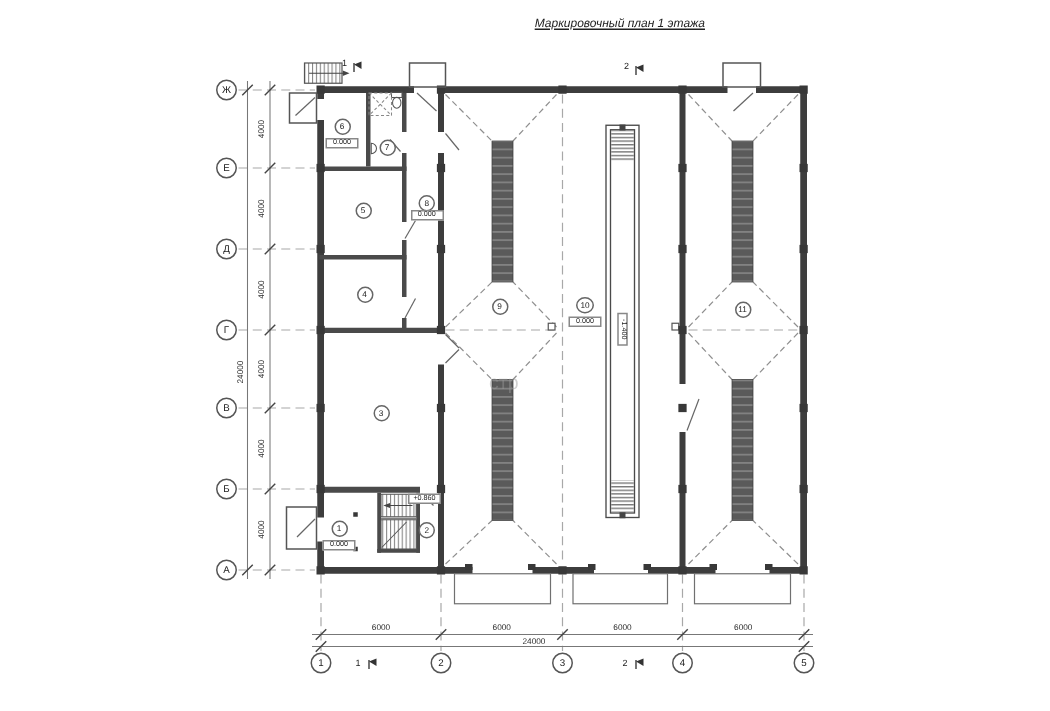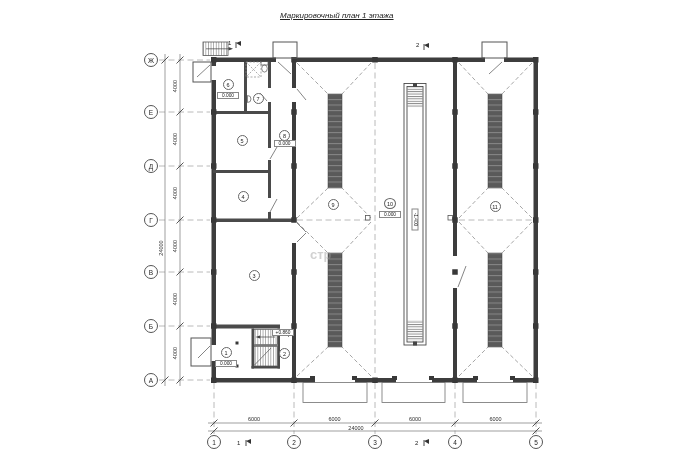--- a/index.html
+++ b/index.html
@@ -1,31 +1,31 @@
 <!DOCTYPE html>
 <html><head>
 <meta charset="utf-8">
 <style>
   html,body{margin:0;padding:0;background:#fff;}
   #stage{position:relative;width:700px;height:474px;background:#ffffff;overflow:hidden;
          font-family:"Liberation Sans",sans-serif;}
   #plan-svg{position:absolute;left:0;top:0;}
-  .title{position:absolute;left:280px;top:11px;width:190px;text-align:left;
+  .title{position:absolute;left:280px;top:11px;width:190px;text-align:right;
          font-style:italic;font-size:8px;color:#222;text-decoration:underline;}
   .bub{position:absolute;width:14px;height:14px;border:1px solid #555;border-radius:50%;
        background:#fff;font-size:6.5px;line-height:14px;text-align:center;color:#222;box-sizing:border-box;}
   .rc{position:absolute;width:11px;height:11px;border:1px solid #666;border-radius:50%;
       background:#fff;font-size:5.5px;line-height:10px;text-align:center;color:#222;box-sizing:border-box;}
   .ebox{position:absolute;width:22px;height:7px;border:0.5px solid #888;background:#fff;
         font-size:4.8px;line-height:6.5px;text-align:center;color:#222;box-sizing:border-box;}
   .dimv{position:absolute;width:28px;text-align:center;font-size:5.5px;color:#2e2e2e;
         transform:rotate(-90deg);}
   .dimh{position:absolute;width:40px;text-align:center;font-size:5.5px;color:#2e2e2e;}
   .sec{position:absolute;font-size:6px;color:#222;}
-  .wm{position:absolute;left:310px;top:247px;font-size:13px;font-weight:bold;
+  .wm{position:absolute;left:326px;top:247px;font-size:13px;font-weight:normal;
       color:#9a9a9a;opacity:0.45;}
 </style>
 </head>
 <body>
 
 <div id="stage">
 
   <svg id="plan-svg" width="700" height="474" viewBox="0 0 700 474">
     <defs>
       <pattern id="grateLines" patternUnits="userSpaceOnUse" width="14" height="5.5">

